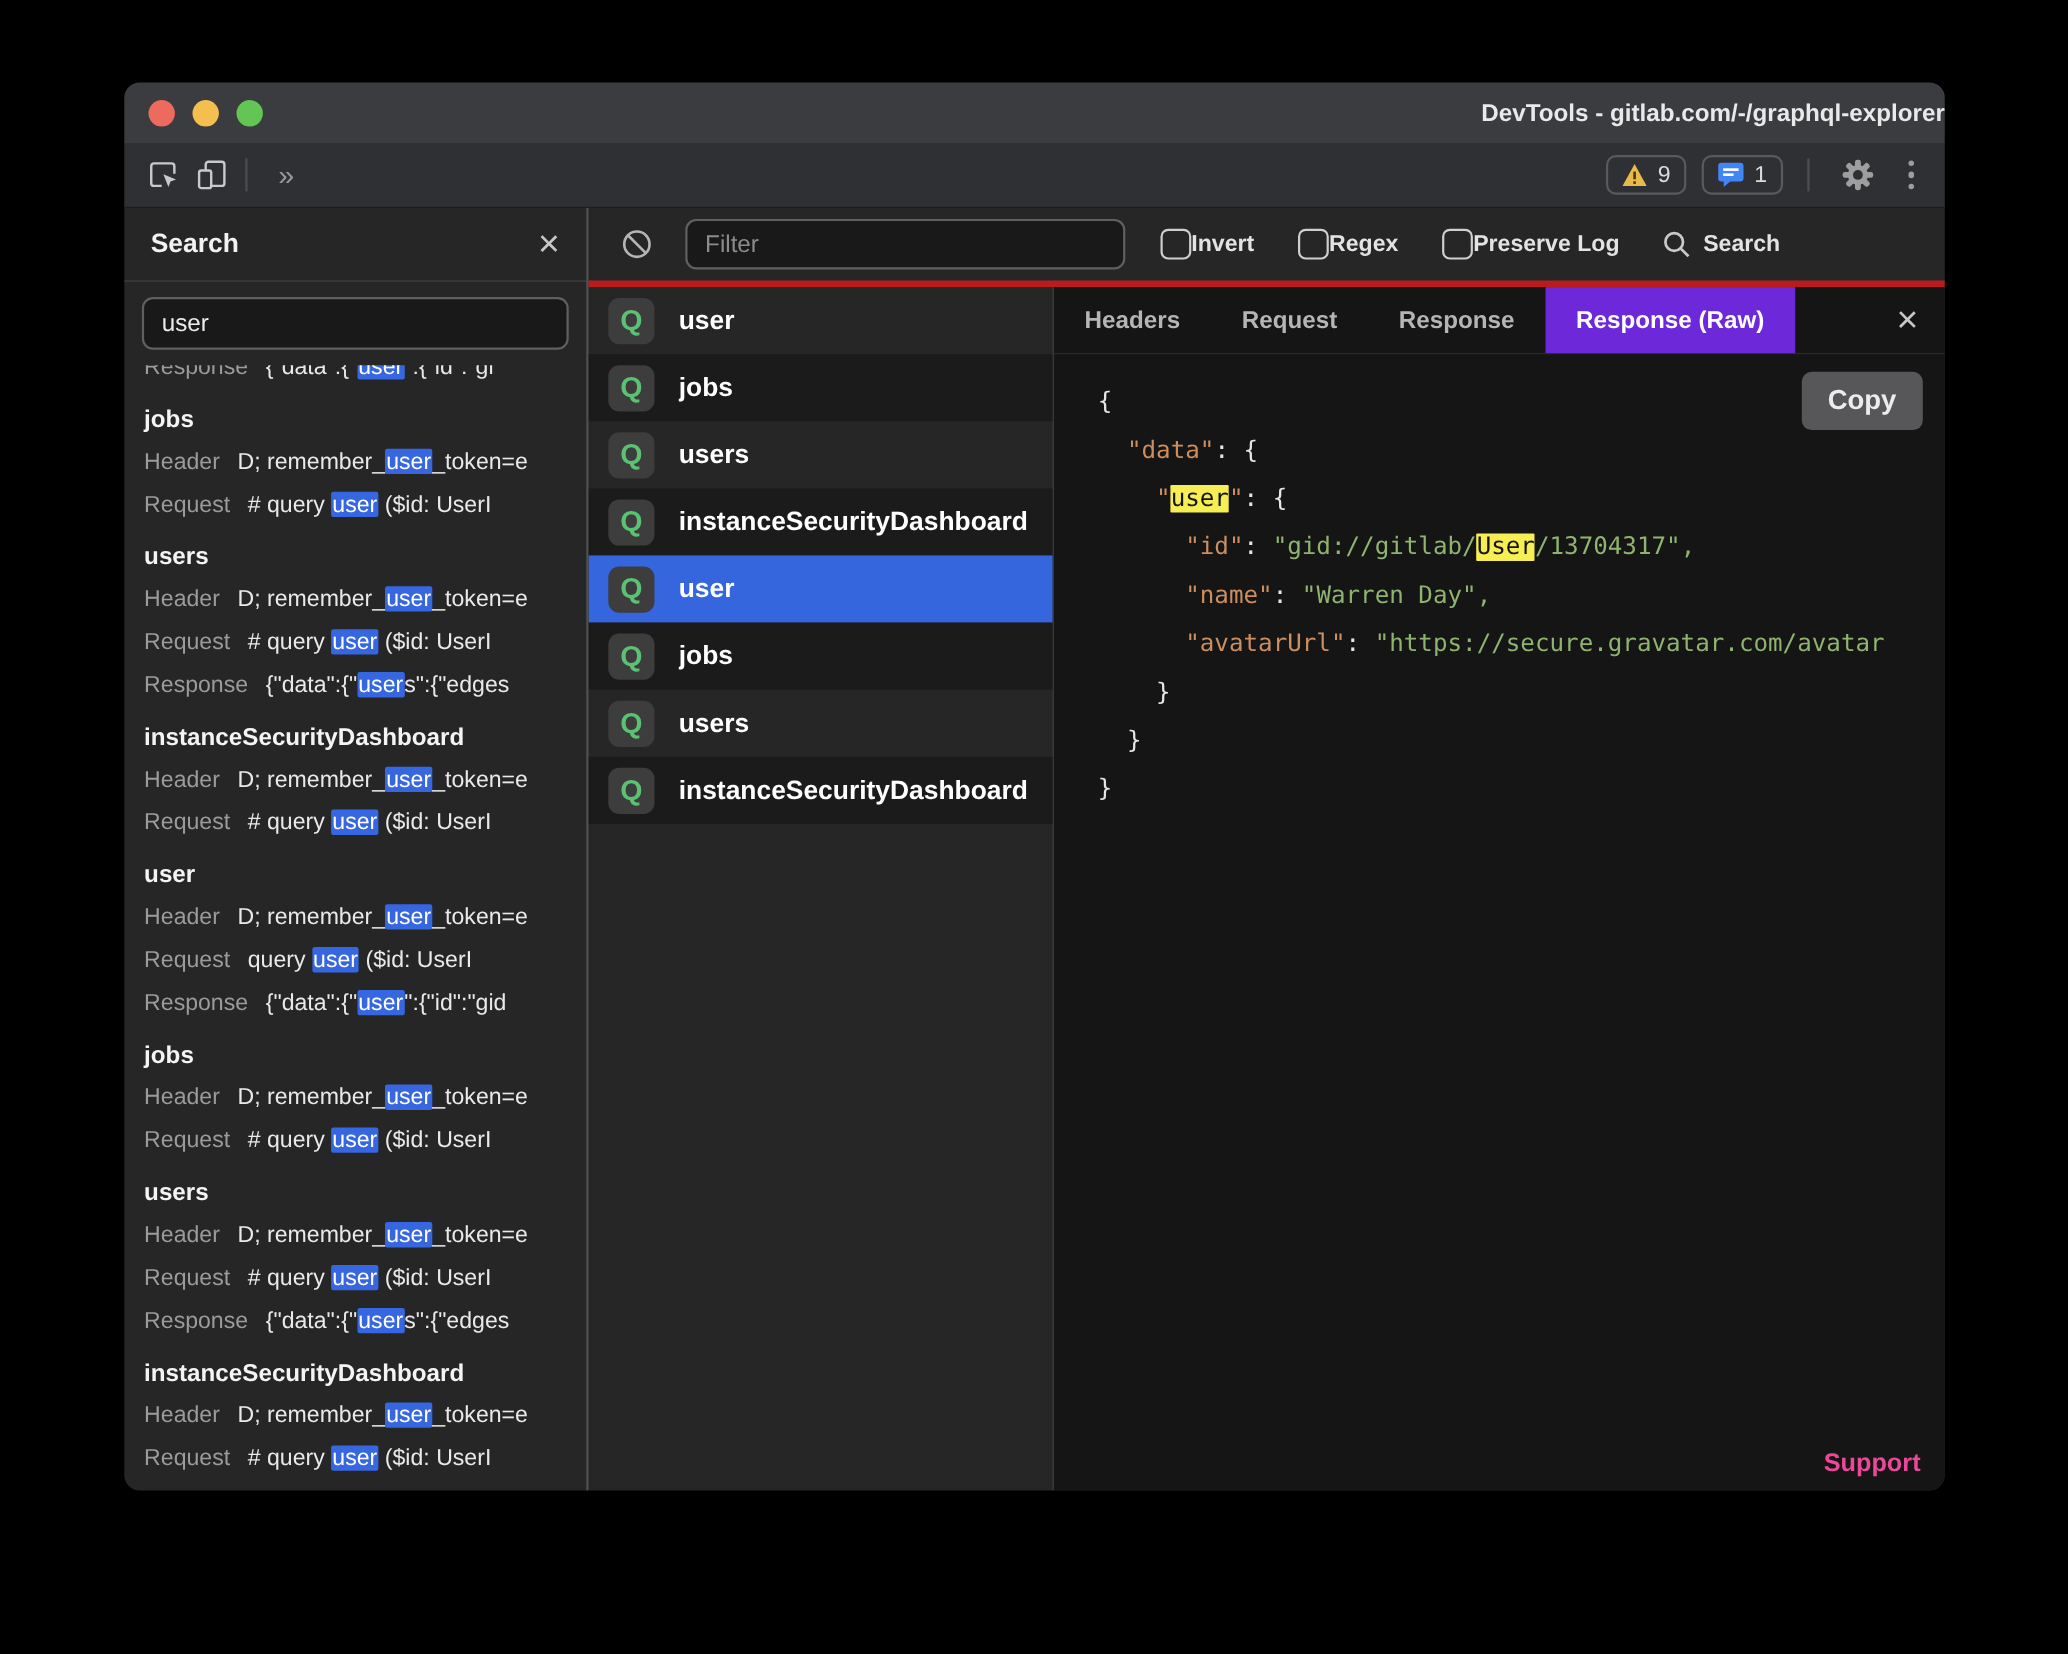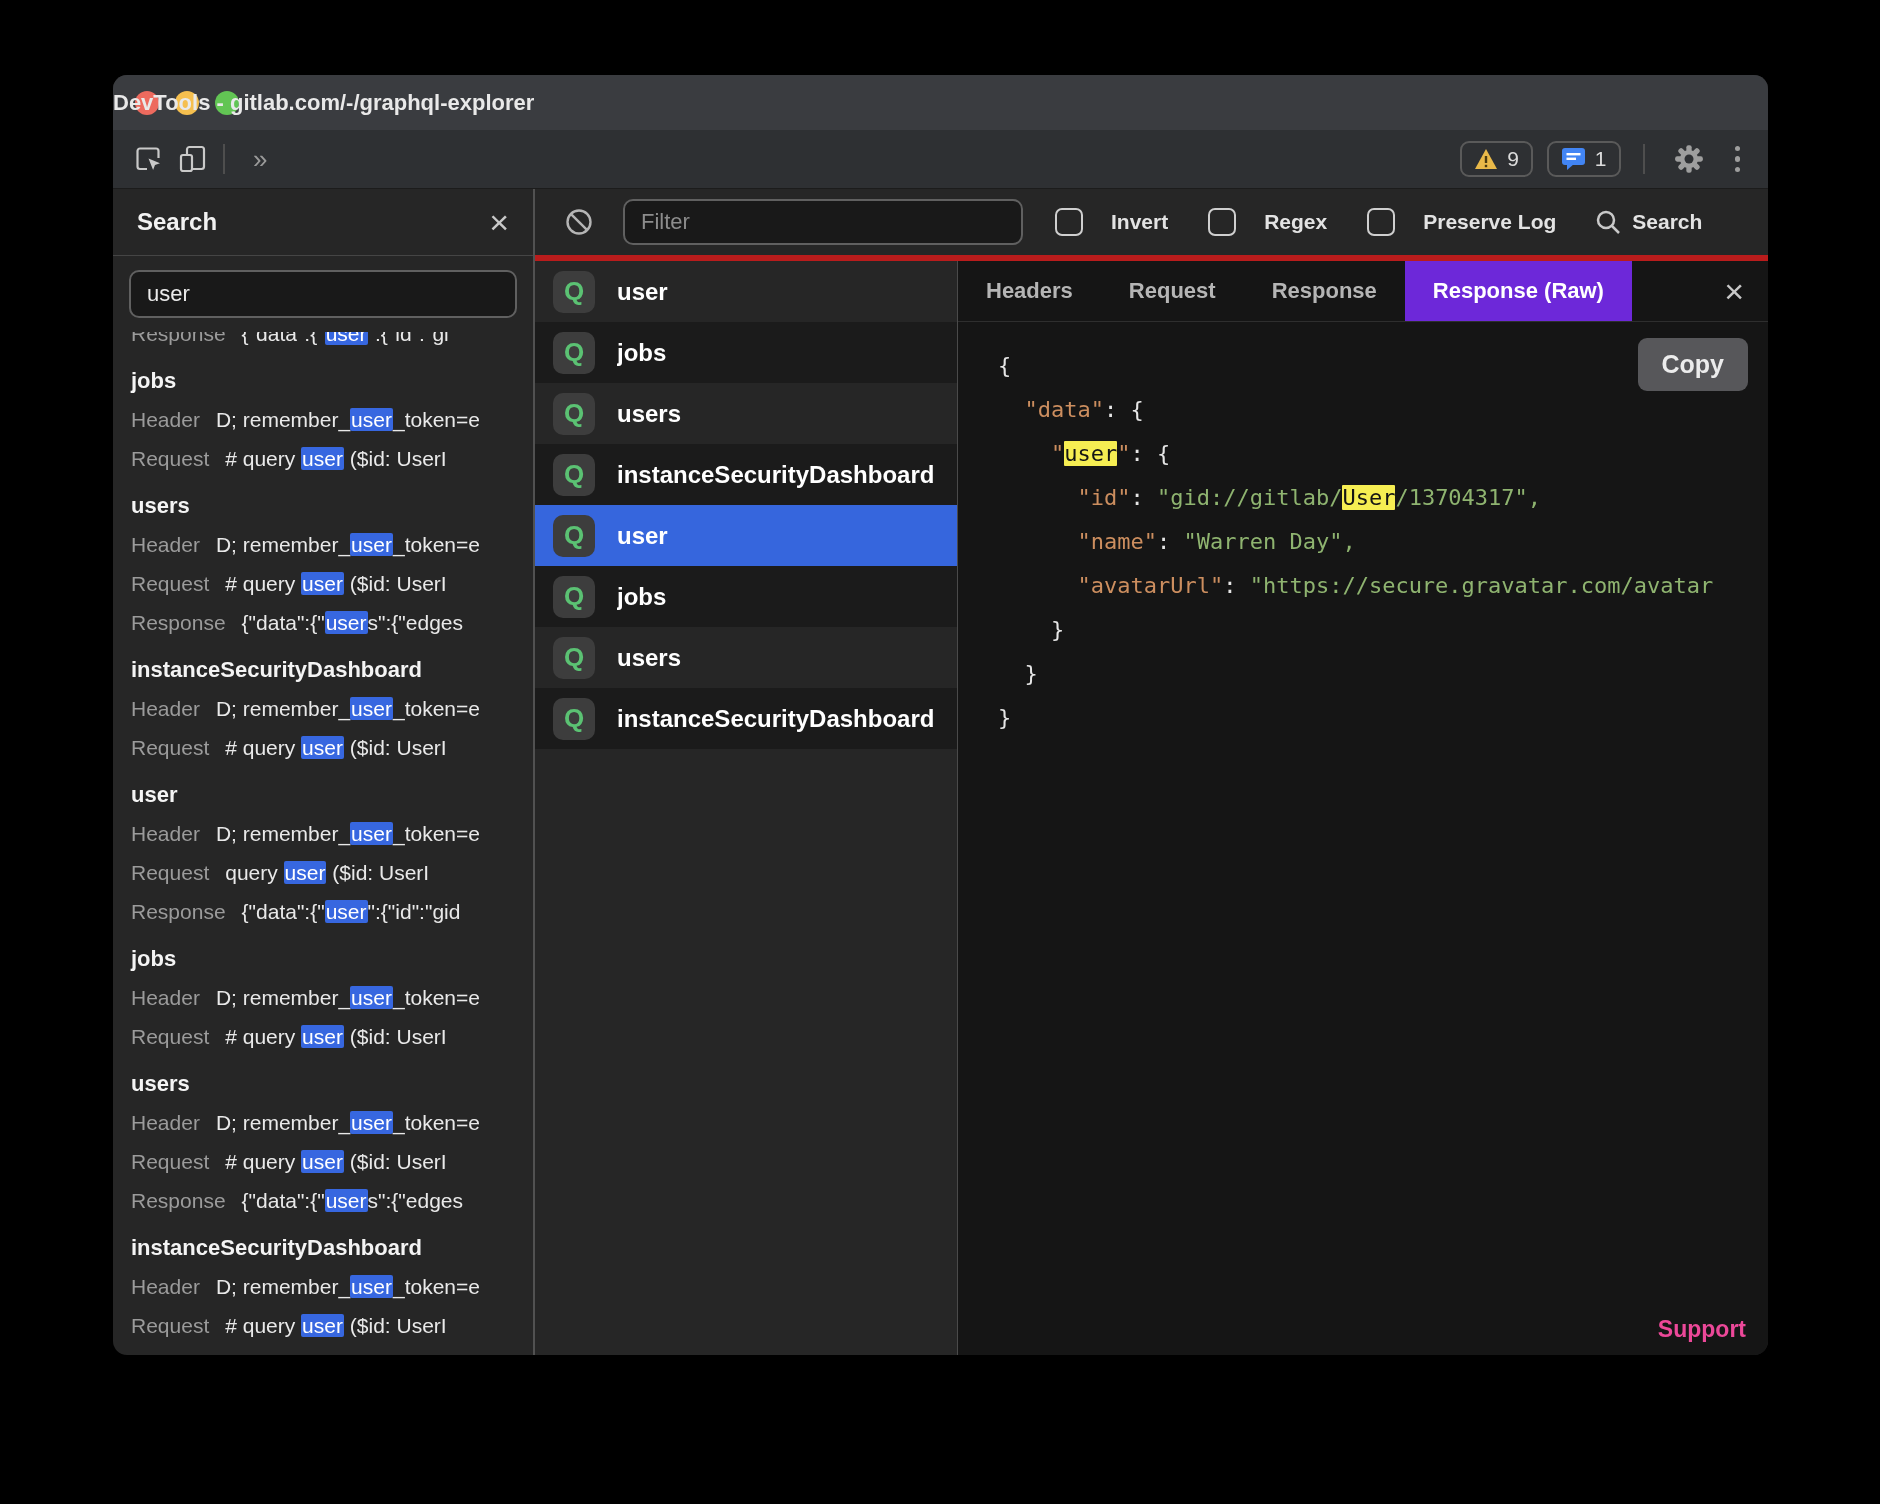--- a/index.html
+++ b/index.html
@@ -4,21 +4,21 @@
 <style>
   html,body{margin:0;padding:0;width:1880px;height:1504px;background:#000;overflow:hidden;
     font-family:"Liberation Sans",sans-serif;-webkit-font-smoothing:antialiased;}
   .window{position:absolute;left:113px;top:75px;width:1655px;height:1280px;border-radius:14px;
     overflow:hidden;background:#262626;display:flex;flex-direction:column;}
   
   .titlebar{height:55px;background:#3a3c40;position:relative;flex:none;}
   .traffic{position:absolute;left:22px;top:0;height:55px;display:flex;align-items:center;gap:16px;}
   .tl{width:24px;height:24px;border-radius:50%;display:inline-block;}
   .tl.red{background:#ed6a5e;} .tl.yellow{background:#f5bf4f;} .tl.green{background:#62c554;}
-  .title{position:absolute;inset:0;text-align:left;line-height:55px;color:#e9e9e9;
+  .title{position:absolute;inset:0;text-align:right;line-height:55px;color:#e9e9e9;
     font-size:22px;font-weight:700;}
   
   .tabbar{height:58px;background:#2e3033;display:flex;align-items:center;padding-left:14px;
     flex:none;border-bottom:1px solid #1c1c1c;}
   .icon-btn{display:inline-flex;align-items:center;justify-content:center;width:44px;height:44px;cursor:pointer;}
   .vdiv{width:2px;height:30px;background:#4e4e4e;margin:0 8px;flex:none;}
   .dt-tabs{display:flex;align-items:stretch;height:58px;}
   .dt-tab{padding:0 28px;line-height:58px;font-size:21px;color:#c6c6c6;cursor:pointer;white-space:nowrap;}
   .dt-tab.active{background:#060606;color:#fff;}
   .chevron{font-size:26px;color:#9a9a9a;padding:0 20px;cursor:pointer;}
@@ -48,21 +48,21 @@
     white-space:nowrap;overflow:hidden;}
   
   .right-region{flex:1;display:flex;flex-direction:column;min-width:0;min-height:0;}
   .filter-bar{height:66px;flex:none;display:flex;align-items:center;gap:22px;padding:0 22px;
     border-bottom:6px solid #b91c1c;}
   .filter-input{width:400px;height:46px;box-sizing:border-box;background:#191919;border:2px solid #606060;
     border-radius:10px;color:#ececec;font-size:22px;padding:0 16px;outline:none;
     font-family:"Liberation Sans",sans-serif;}
   .filter-input::placeholder{color:#8c8c8c;}
   .checks{display:flex;align-items:center;gap:40px;margin-left:10px;}
-  .check{display:inline-flex;align-items:center;gap:28px;cursor:pointer;}
+  .check{display:inline-flex;align-items:center;gap:0;cursor:pointer;}
   .check .box{width:24px;height:24px;border:2.5px solid #cfcfcf;border-radius:7px;background:transparent;flex:none;}
   .check .lbl{font-size:21px;font-weight:600;color:#e3e3e3;white-space:nowrap;}
   .searchlink{display:inline-flex;align-items:center;gap:10px;margin-left:16px;color:#e3e3e3;
     font-size:21px;font-weight:600;cursor:pointer;}
   .split{flex:1;display:flex;min-height:0;}
   
   .query-panel{width:422px;flex:none;border-right:1px solid #4a4a4a;display:flex;flex-direction:column;min-height:0;}
   .qp-header{height:60px;flex:none;line-height:60px;padding:0 24px;font-size:24px;font-weight:700;
     color:#f2f2f2;border-bottom:1px solid #454545;}
   .qp-rows{flex:1;overflow:hidden;}

